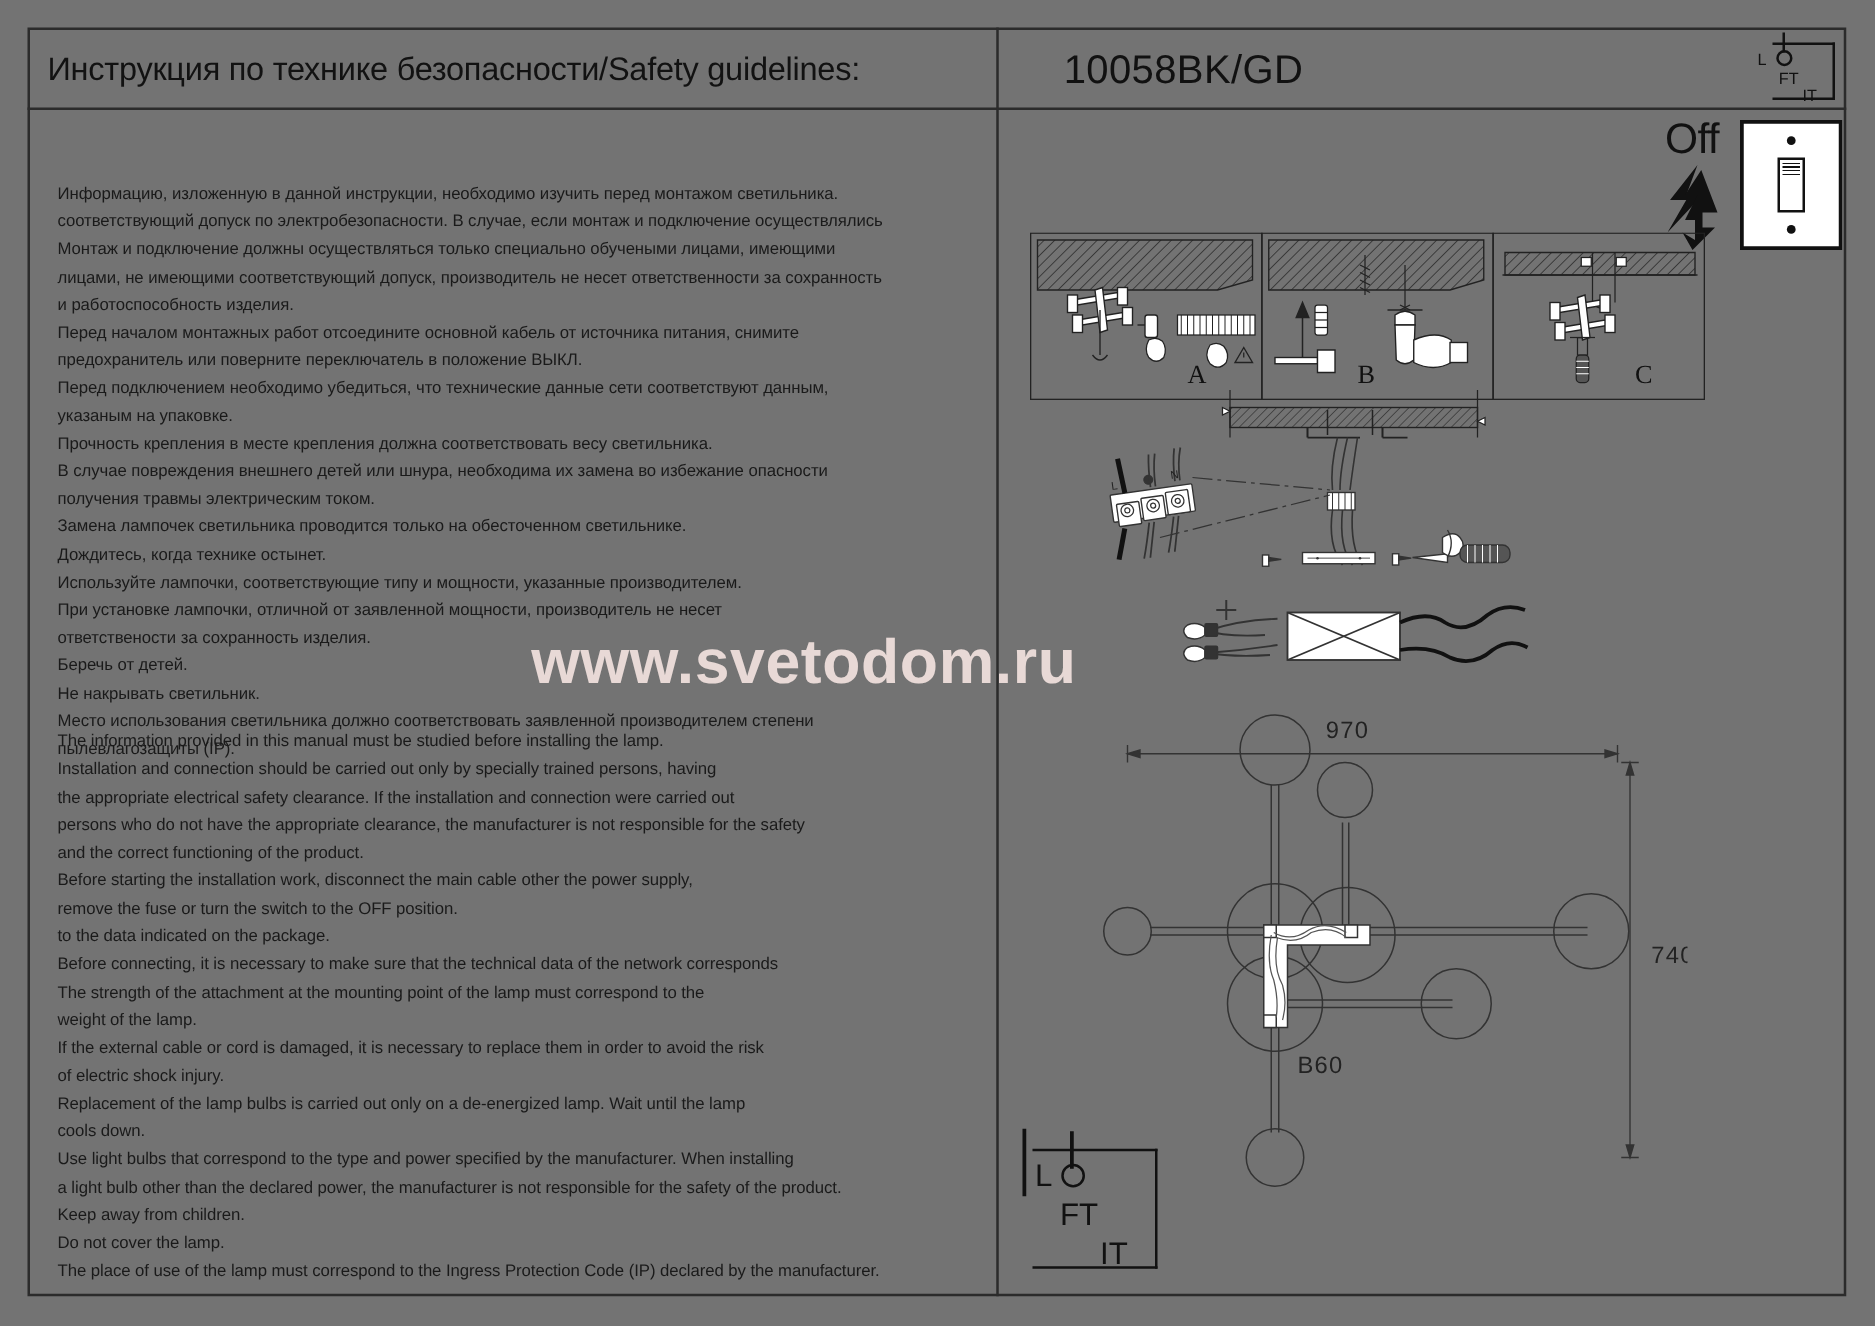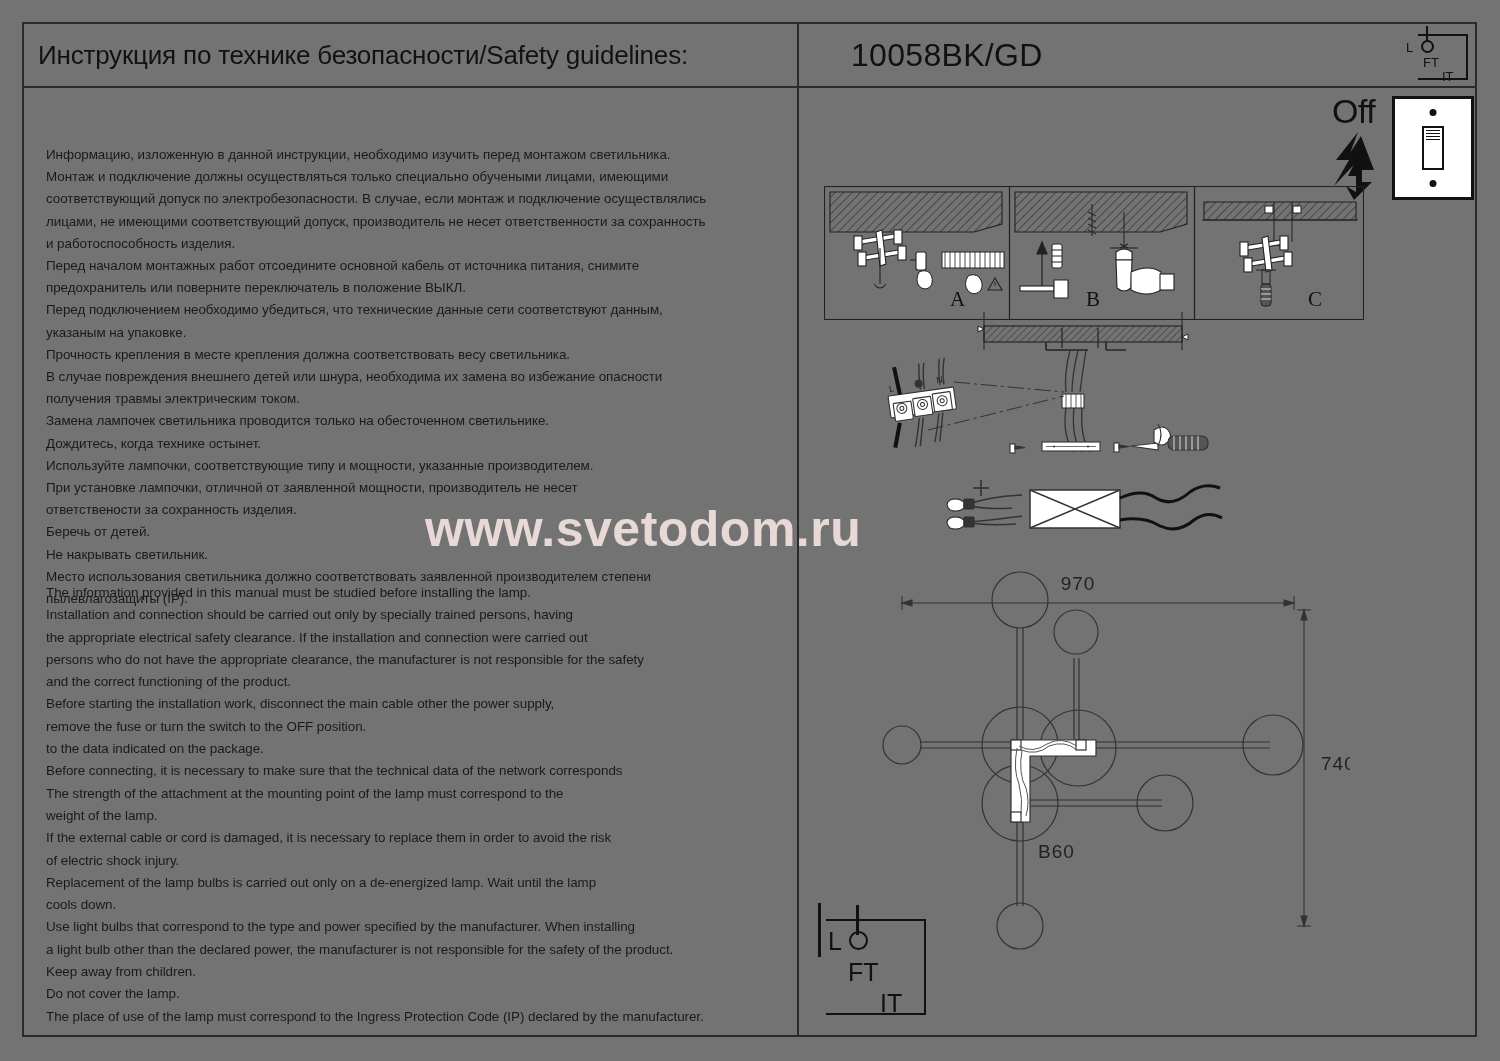--- a/index.html
+++ b/index.html
@@ -242,22 +242,22 @@
     <div class="lbox"></div>
     <div class="stem"></div>
     <div class="ocirc"></div>
     <div class="lt t-l">L</div>
     <div class="lt t-ft">FT</div>
     <div class="lt t-it">IT</div>
   </div>
 
   <div class="text-col">
     <div class="para-line">Информацию, изложенную в данной инструкции, необходимо изучить перед монтажом светильника.</div>
+    <div class="para-line">соответствующий допуск по электробезопасности. В случае, если монтаж и подключение осуществлялись</div>
     <div class="para-line">Монтаж и подключение должны осуществляться только специально обучеными лицами, имеющими</div>
-    <div class="para-line">соответствующий допуск по электробезопасности. В случае, если монтаж и подключение осуществлялись</div>
     <div class="para-line">лицами, не имеющими соответствующий допуск, производитель не несет ответственности за сохранность</div>
     <div class="para-line">и работоспособность изделия.</div>
     <div class="para-line">Перед началом монтажных работ отсоедините основной кабель от источника питания, снимите</div>
     <div class="para-line">предохранитель или поверните переключатель в положение ВЫКЛ.</div>
     <div class="para-line">Перед подключением необходимо убедиться, что технические данные сети соответствуют данным,</div>
     <div class="para-line">указаным на упаковке.</div>
     <div class="para-line">Прочность крепления в месте крепления должна соответствовать весу светильника.</div>
     <div class="para-line">В случае повреждения внешнего детей или шнура, необходима их замена во избежание опасности</div>
     <div class="para-line">получения травмы электрическим током.</div>
     <div class="para-line">Замена лампочек светильника проводится только на обесточенном светильнике.</div>

